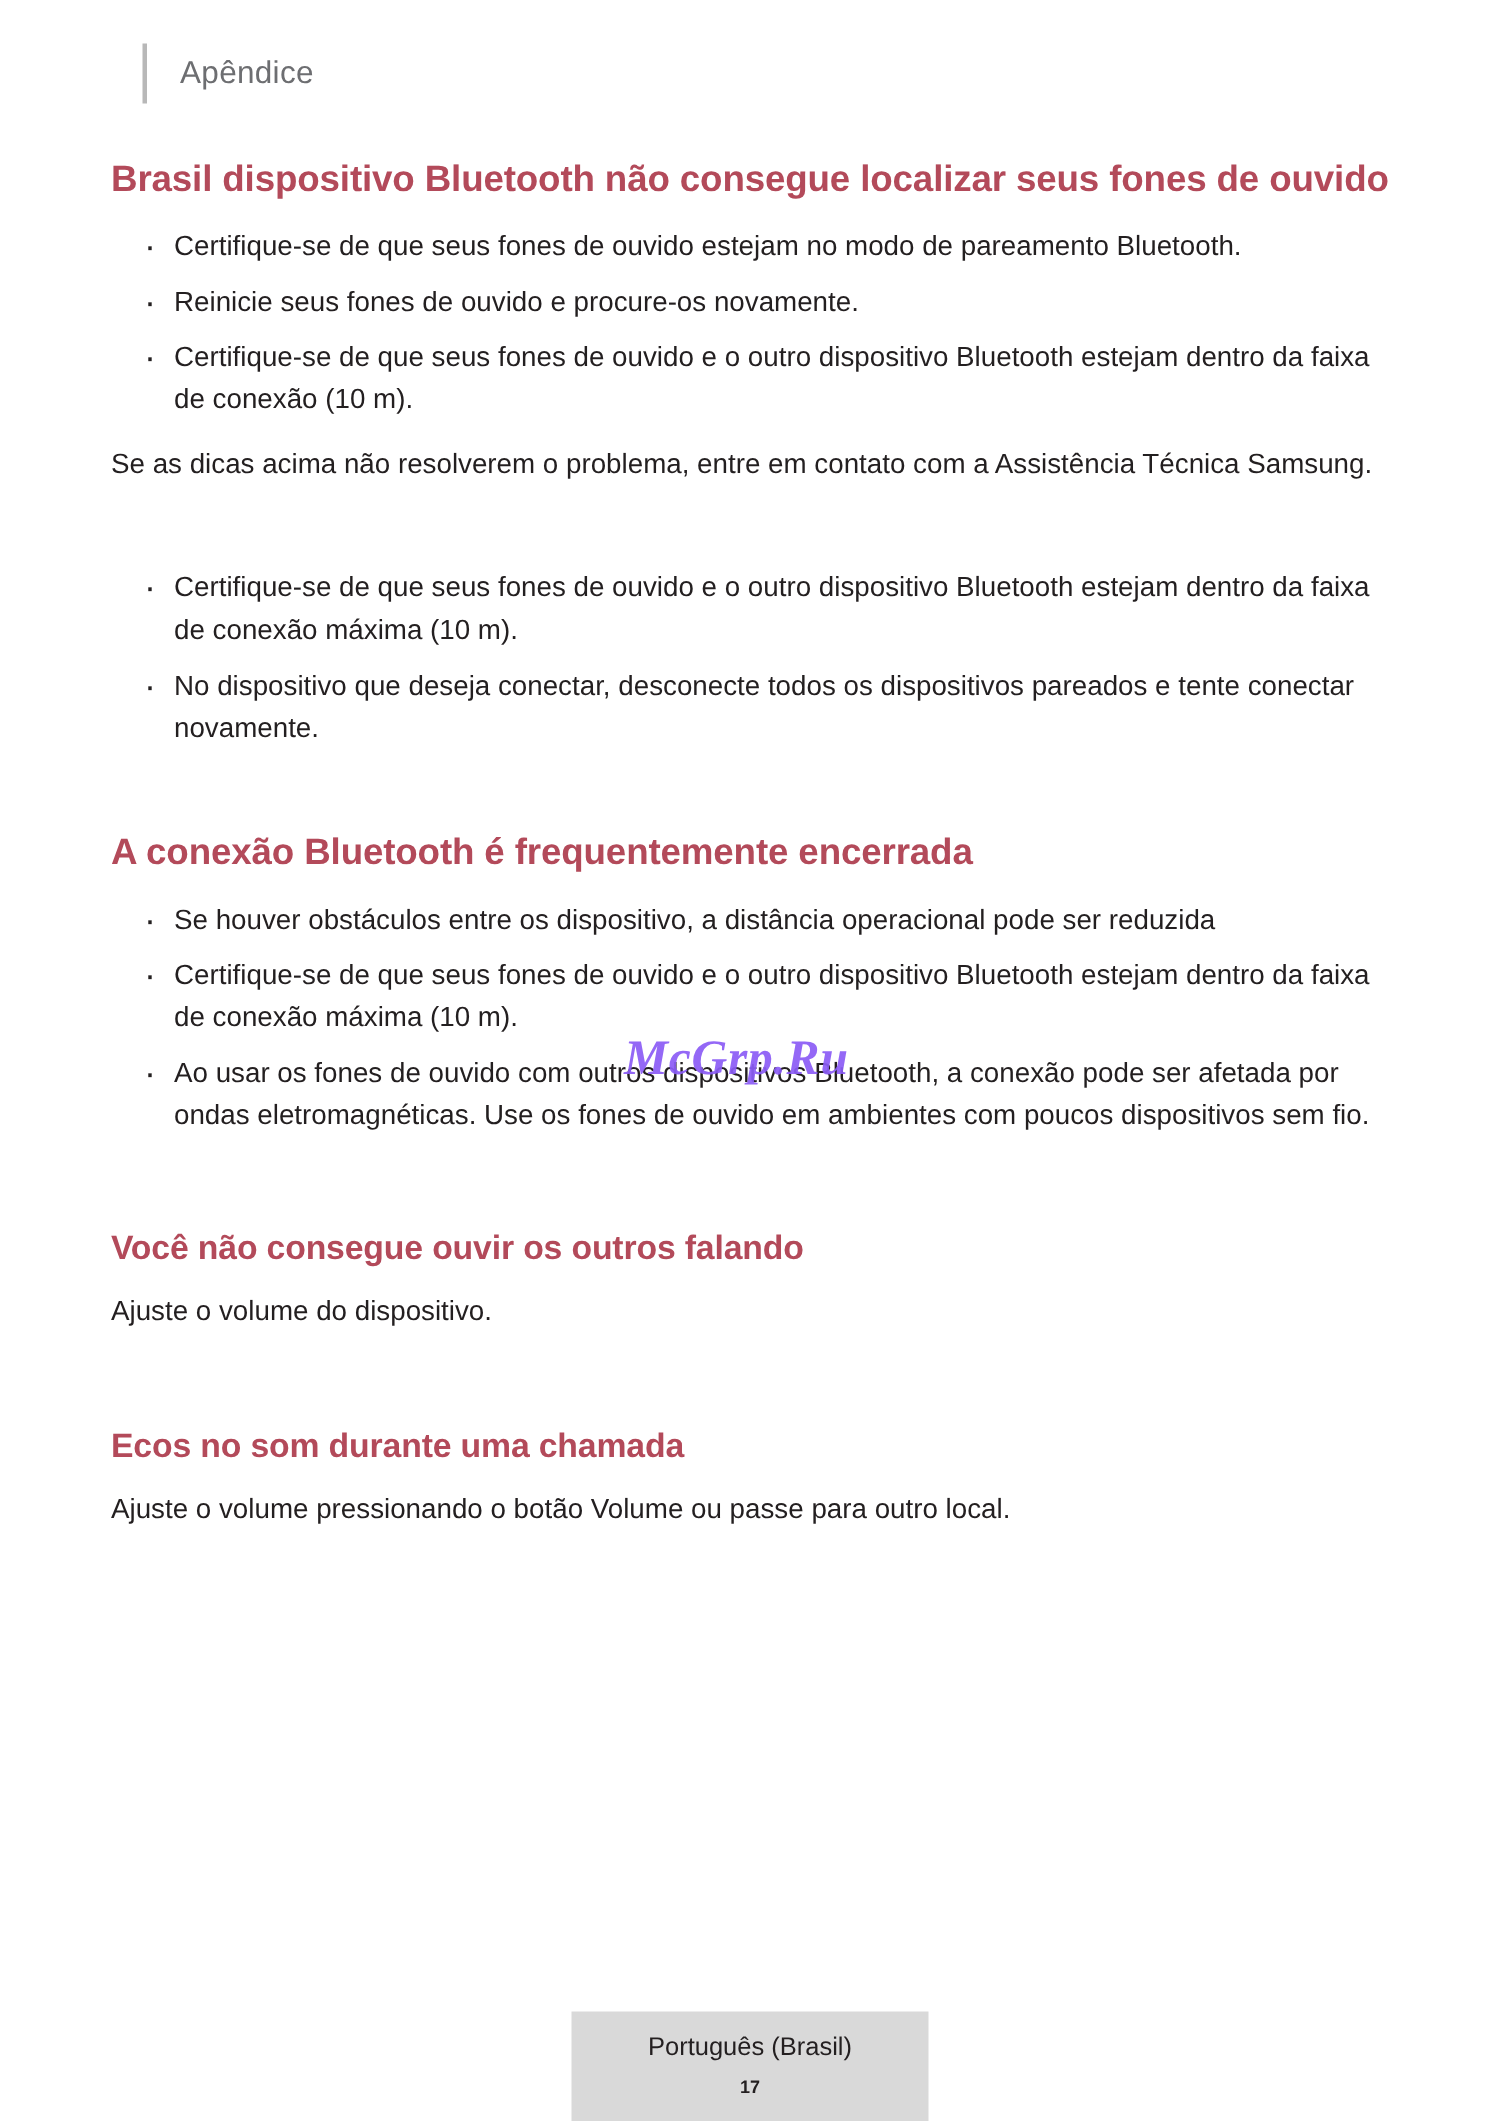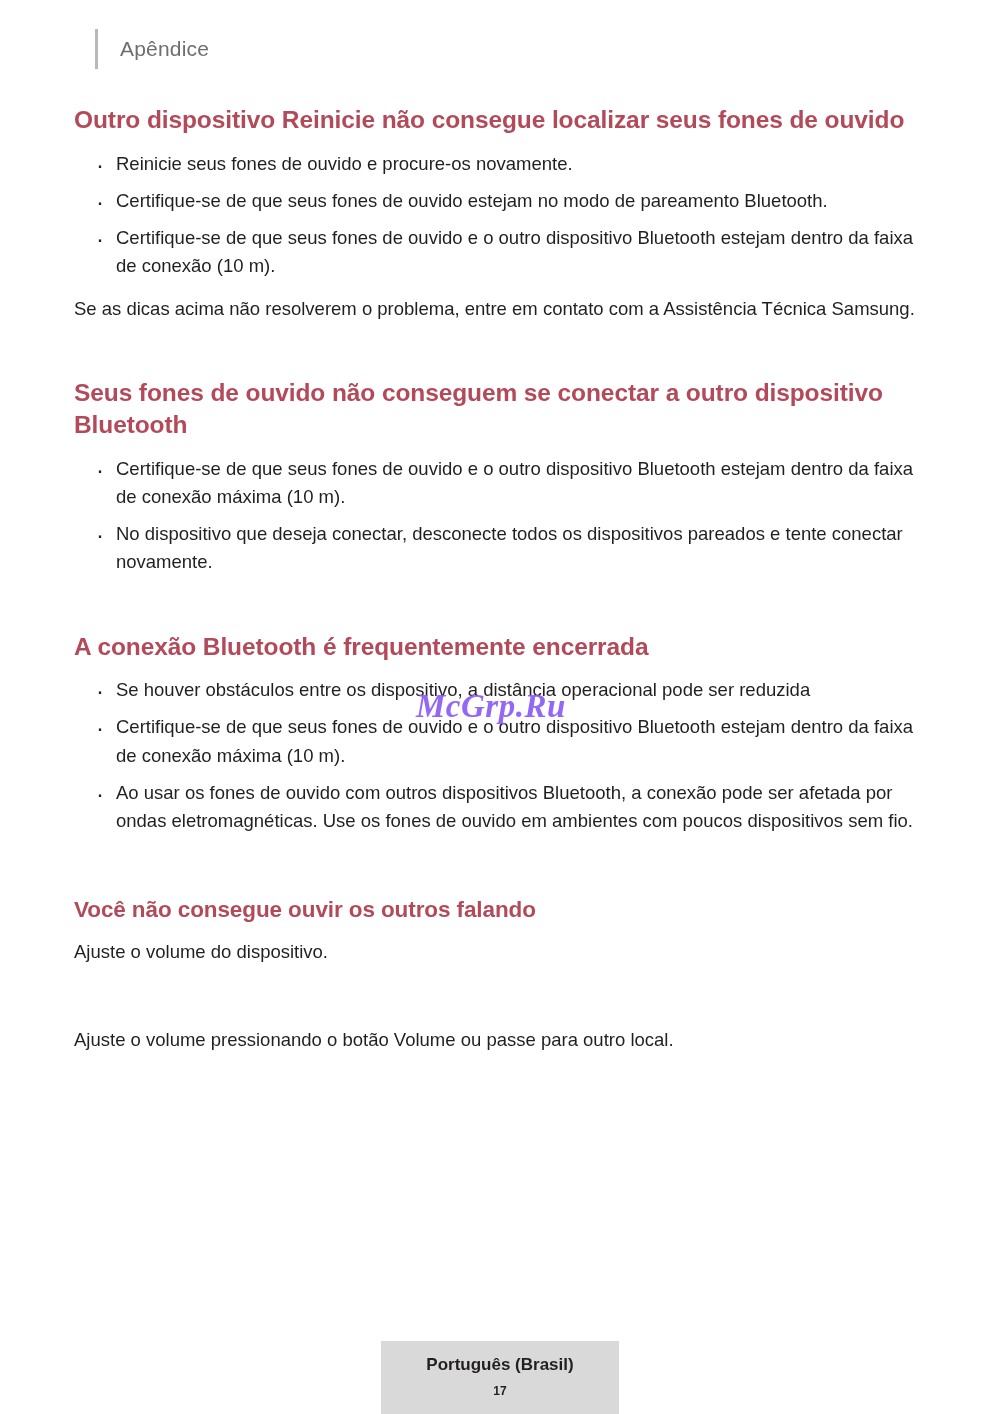--- a/index.html
+++ b/index.html
@@ -129,21 +129,20 @@
     height: 73px;
     background: #d9d9d9;
     text-align: center;
     box-sizing: border-box;
     padding-top: 12px;
   }
   .footer-lang {
     font-size: 17px;
     color: #231f20;
     line-height: 1.4;
-    font-weight: bold;
   }
   .footer-page {
     font-size: 12px;
     font-weight: bold;
     color: #231f20;
     margin-top: 7px;
   }
 </style>
 </head>
 <body>
@@ -151,34 +150,33 @@
 <div class="page">
 
   <div class="header">
     <div class="header-rule"></div>
     <div class="header-title">Apêndice</div>
   </div>
 
   <div class="content">
 
     <div class="block">
-      <h2 class="section-title">Outro dispositivo Reinicie não consegue localizar seus fones de ouvido</h2>
+      <h2 class="section-title">Brasil dispositivo Bluetooth não consegue localizar seus fones de ouvido</h2>
       <ul class="bullets">
+        <li>Certifique-se de que seus fones de ouvido estejam no modo de pareamento Bluetooth.</li>
         <li>Reinicie seus fones de ouvido e procure-os novamente.</li>
-        <li>Certifique-se de que seus fones de ouvido estejam no modo de pareamento Bluetooth.</li>
         <li>Certifique-se de que seus fones de ouvido e o outro dispositivo Bluetooth estejam dentro da faixa de conexão (10 m).</li>
       </ul>
       <div class="gap-sm"></div>
       <p class="para">Se as dicas acima não resolverem o problema, entre em contato com a Assistência Técnica Samsung.</p>
     </div>
 
     <div class="spacer-1"></div>
 
     <div class="block">
-      <h2 class="section-title">Seus fones de ouvido não conseguem se conectar a outro dispositivo Bluetooth</h2>
       <ul class="bullets">
         <li>Certifique-se de que seus fones de ouvido e o outro dispositivo Bluetooth estejam dentro da faixa de conexão máxima (10 m).</li>
         <li>No dispositivo que deseja conectar, desconecte todos os dispositivos pareados e tente conectar novamente.</li>
       </ul>
     </div>
 
     <div class="spacer-1"></div>
 
     <div class="block">
       <h2 class="section-title">A conexão Bluetooth é frequentemente encerrada</h2>
@@ -192,20 +190,21 @@
     <div class="spacer-2"></div>
 
     <div class="block">
       <h3 class="sub-title">Você não consegue ouvir os outros falando</h3>
       <p class="para">Ajuste o volume do dispositivo.</p>
     </div>
 
     <div class="spacer-2"></div>
 
     <div class="block">
+      <h3 class="sub-title">Ecos no som durante uma chamada</h3>
       <p class="para">Ajuste o volume pressionando o botão Volume ou passe para outro local.</p>
     </div>
 
   </div>
 
   <div class="watermark">McGrp.Ru</div>
 
   <div class="footer">
     <div class="footer-lang">Português (Brasil)</div>
     <div class="footer-page">17</div>

